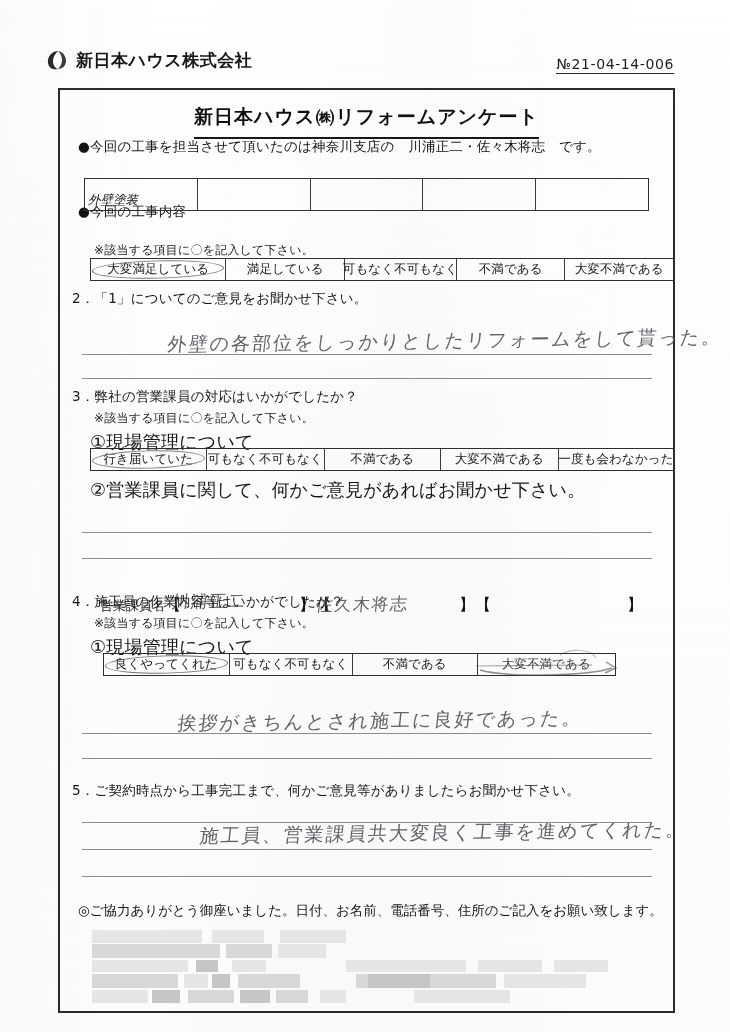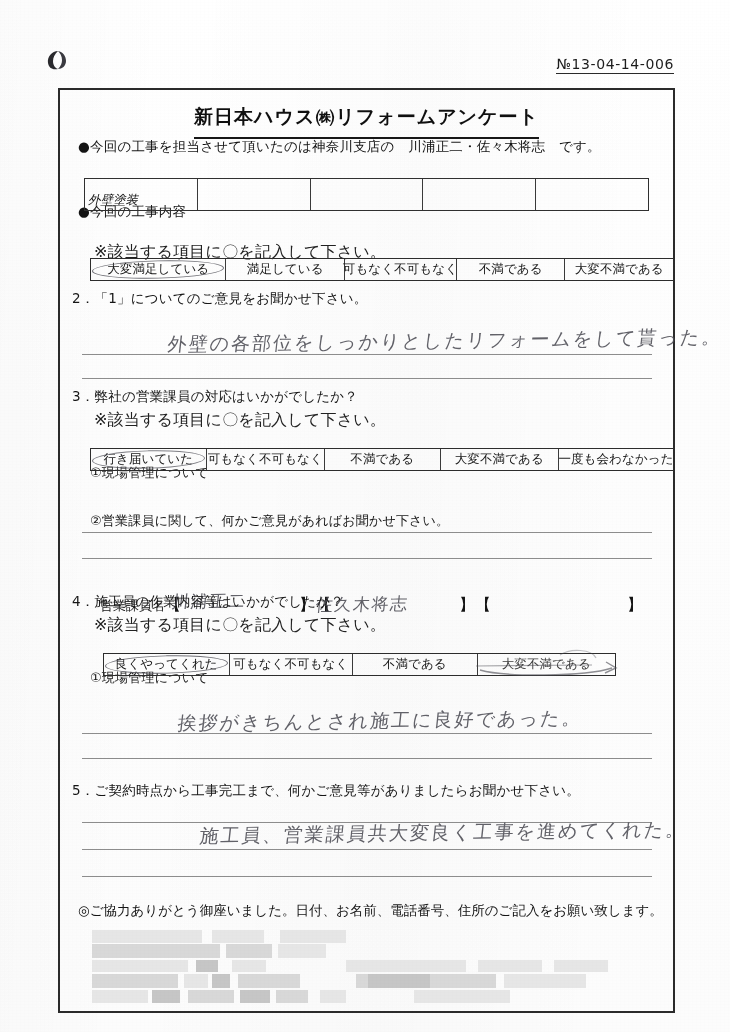--- a/index.html
+++ b/index.html
@@ -50,24 +50,24 @@
     box-sizing:border-box;
     background:transparent;
   }
   .inner{position:absolute;left:0;top:0;right:0;bottom:0;}
   
   .q-title{
     position:absolute;font-size:13.5px;color:#161616;white-space:nowrap;
     letter-spacing:.2px;
   }
   .q-note{
-    position:absolute;font-size:16px;color:#222;white-space:nowrap;letter-spacing:.2px;
+    position:absolute;font-size:12px;color:#222;white-space:nowrap;letter-spacing:.2px;
   }
   .sub-label{
-    position:absolute;font-size:13px;color:#161616;white-space:nowrap;letter-spacing:.2px;margin-top:34px;
+    position:absolute;font-size:18px;color:#161616;white-space:nowrap;letter-spacing:.2px;
   }
   #form-title{
     position:absolute;left:0;right:0;top:14px;
     text-align:center;font-size:19px;font-weight:bold;letter-spacing:1px;color:#101010;
   }
   #form-title span{border-bottom:2px solid #181818;padding-bottom:10px;}
   .bullet-line{
     position:absolute;font-size:13.5px;color:#141414;white-space:nowrap;letter-spacing:.2px;
   }
   
@@ -146,23 +146,24 @@
 <div id="scan">
 
   <div id="letterhead">
     <span class="logo-mark">
       <svg width="26" height="24" viewBox="0 0 26 24">
         <path d="M4 15 C3 9, 8 3, 14 3 C11 6, 9 9, 9 13 C9 17, 11 20, 14 21 C8 22, 5 20, 4 15 Z" fill="#2a2a2e"></path>
         <path d="M14 3 C19 4, 22 8, 22 13 C22 18, 18 21, 14 21 C17 18, 18 15, 18 12 C18 8, 16 5, 14 3 Z" fill="#3a3a40"></path>
         <path d="M10 8 L17 8 L13 17 Z" fill="#ffffff" opacity=".75"></path>
       </svg>
     </span>
+    <span id="company-name">新日本ハウス株式会社</span>
   </div>
 
-  <div id="doc-number">№13-04-14-006</div>
+  <div id="doc-number">№21-04-14-006</div>
 
   <div id="form-frame">
     <div class="inner">
 
       <div id="form-title">
         <span>新日本ハウス㈱リフォームアンケート</span>
       </div>
 
       <div class="bullet-line" style="left:18px;top:48px;">
         <span>●今回の工事を担当させて頂いたのは神奈川支店の　川浦正二・佐々木将志　です。</span>

